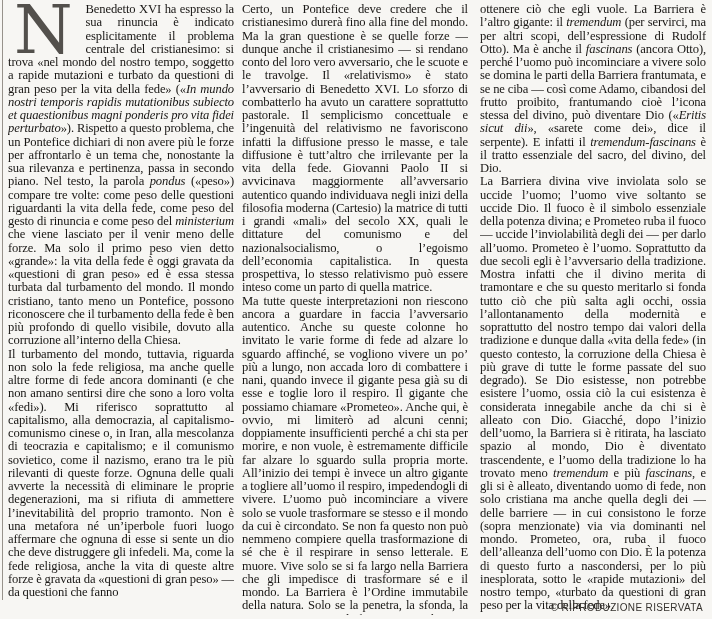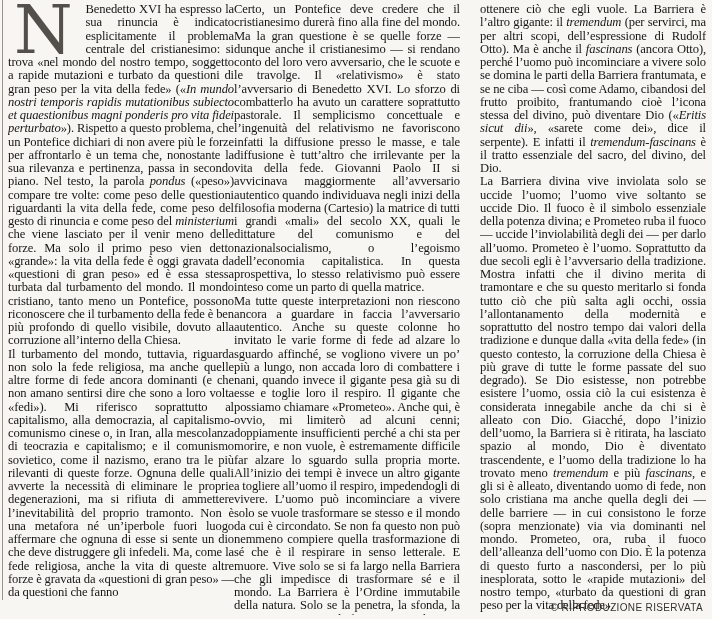--- a/index.html
+++ b/index.html
@@ -23,21 +23,21 @@
     width: 226px;
     height: 612px;
     font-size: 12.6px;
     line-height: 13.25px;
     text-align: justify;
     letter-spacing: -0.12px;
     word-spacing: -0.2px;
     overflow: hidden;
   }
   #col-1 { left: 8px;   }
-  #col-2 { left: 234px; }
+  #col-2 { left: 242px; }
   #col-3 { left: 480px; }
   .text-column p { margin: 0; }
   .text-column em { }
   .dropcap {
     float: left;
     font-family: "DejaVu Serif", serif;
     font-size: 67px;
     line-height: 50px;
     height: 51px;
     padding: 2px 13px 0 6px;

